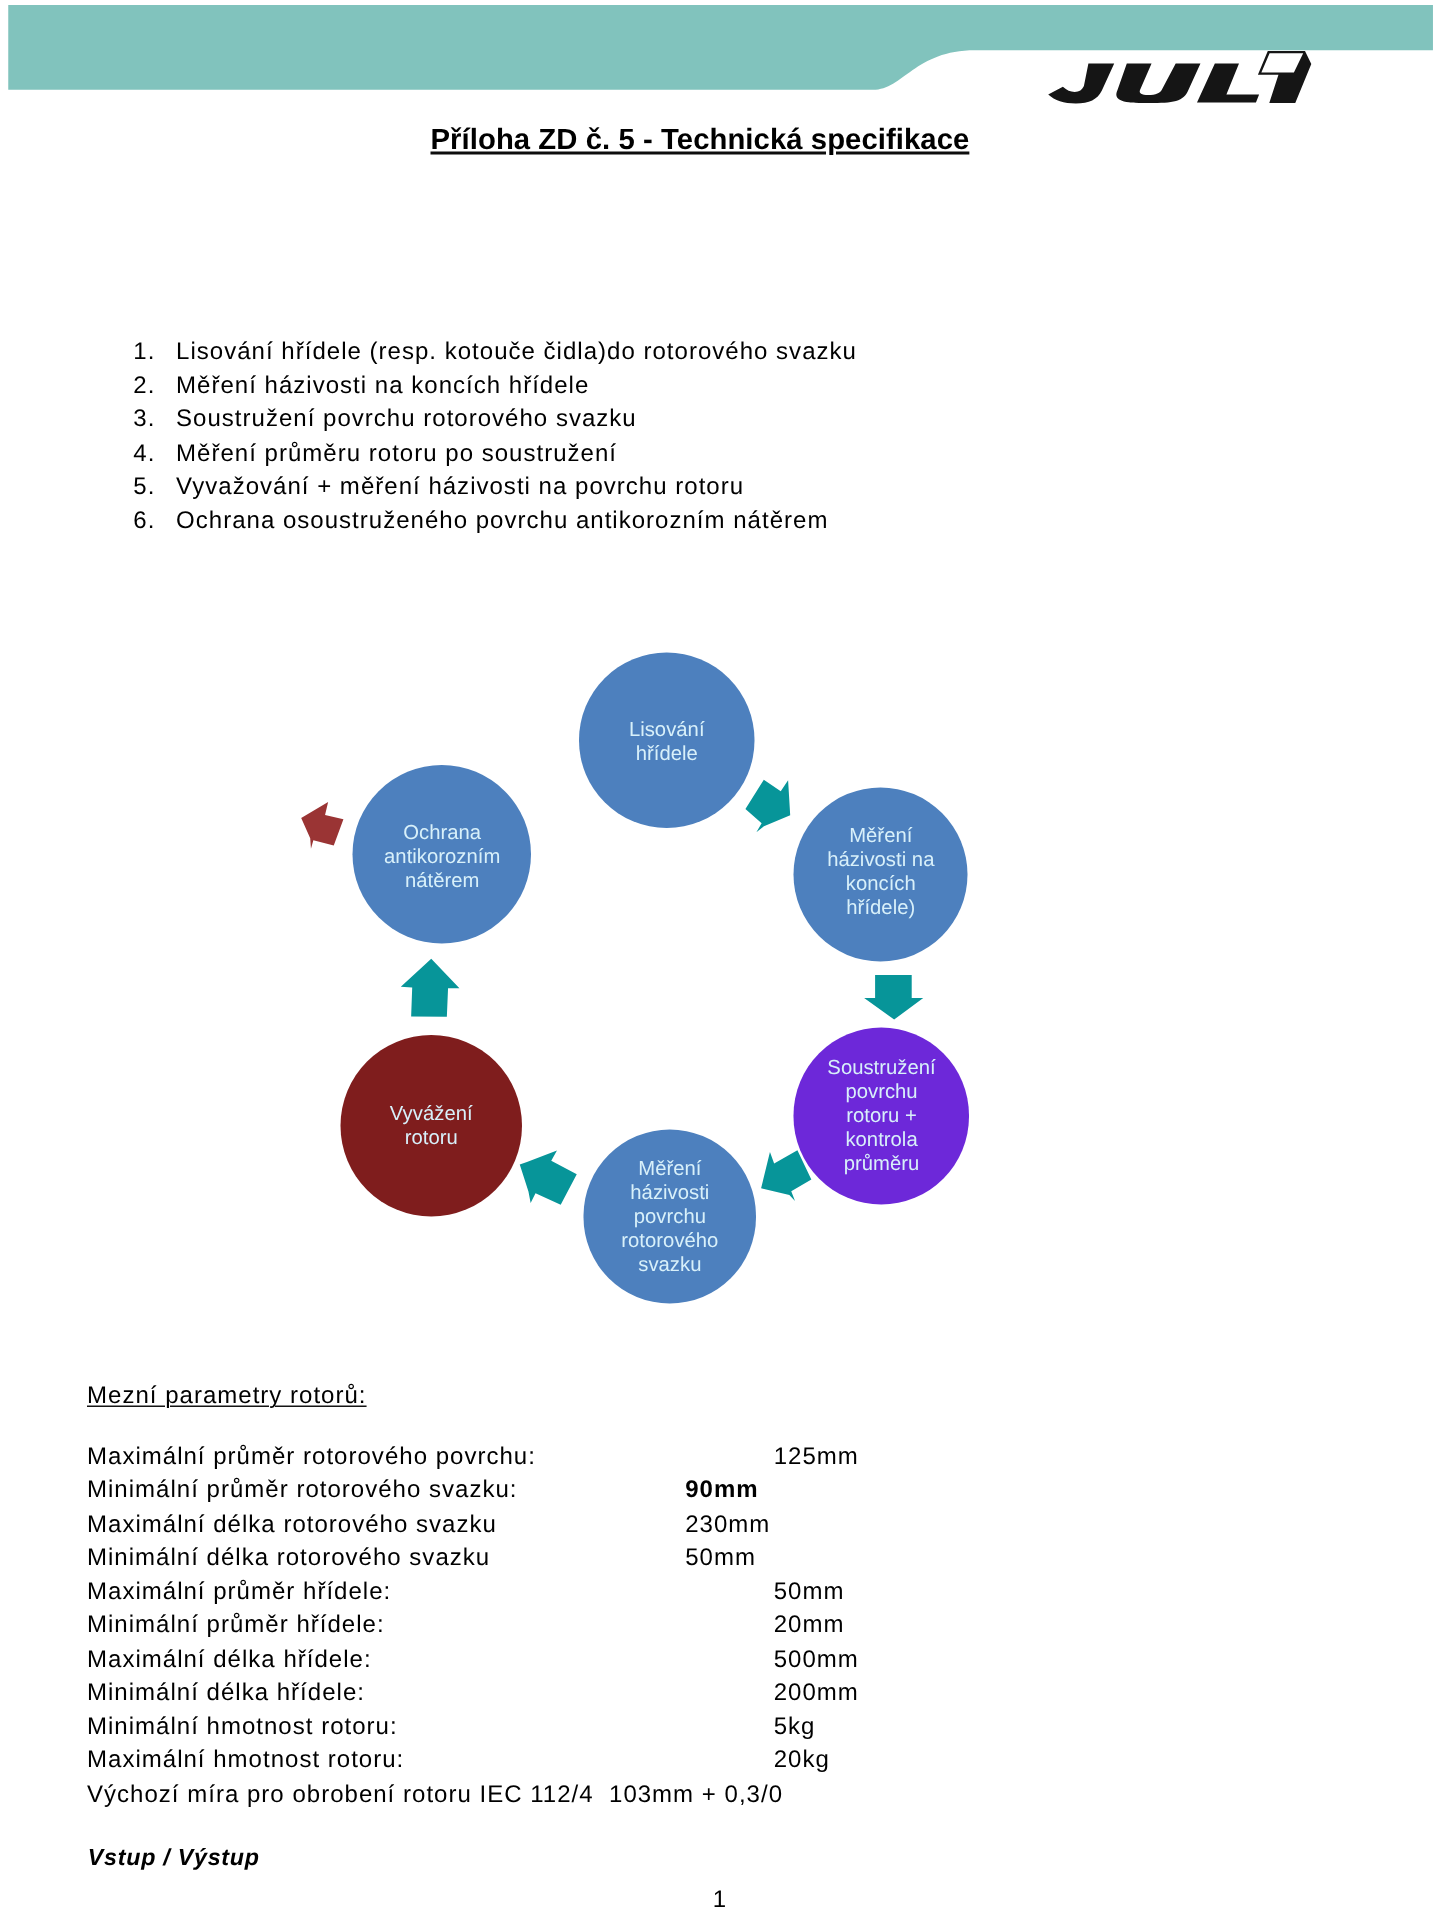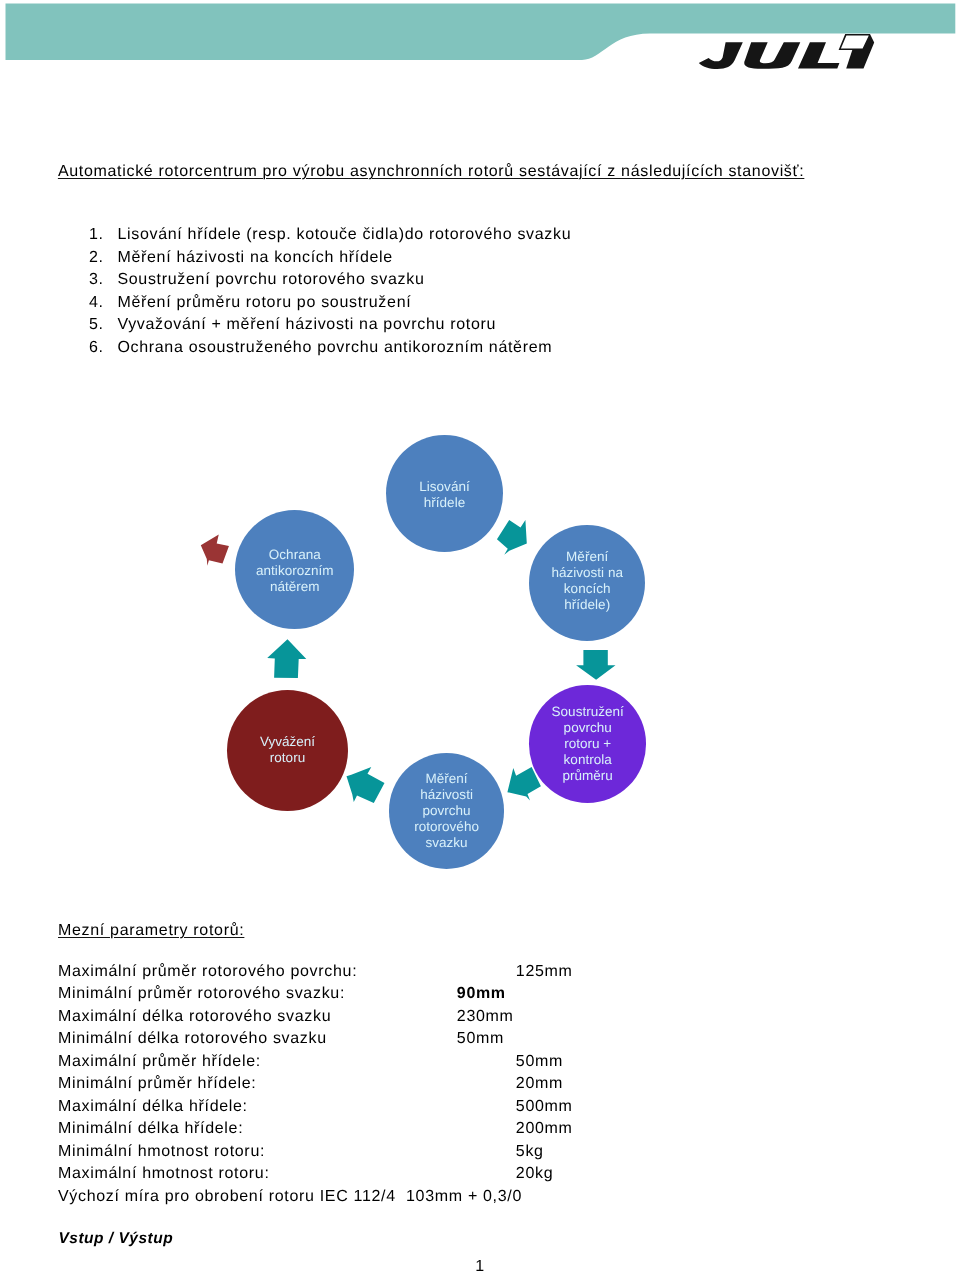--- a/index.html
+++ b/index.html
@@ -71,21 +71,21 @@
     <path d="M5.5 3.4 L955.3 3.4 L955.3 33.5 L650 33.5 C610 33.5 602 59.9 582 59.9 L5.5 59.9 Z" fill="#81C3BD"></path>
   </svg>
 
   <svg class="logo" viewBox="0 0 200 46">
       <path d="M 35.6 14.3 L 52.8 14.3 L 44.5 32.5 C 41.6 38.3 36.2 41.0 27.2 41.0 C 19.2 41.0 13.2 39.0 8.8 35.0 L 18.6 29.9 C 21.2 32.3 23.6 33.3 26.4 33.3 C 29.6 33.3 31.4 32.0 32.6 29.4 Z" fill-rule="evenodd" fill="#151515"></path>
       <path d="M 61.2 14.3 L 77.7 14.3 L 70.0 32.0 C 69.2 34.3 71.0 35.3 75.5 35.3 C 80.5 35.3 83.6 34.0 84.8 31.3 L 93.8 14.3 L 110.3 14.3 L 101.8 33.0 C 98.2 40.8 89.2 40.7 72.0 40.7 C 57.3 40.7 52.1 38.3 55.0 32.0 Z" fill-rule="evenodd" fill="#151515"></path>
       <path d="M 119.9 14.3 L 136.0 14.3 L 127.6 35.0 L 149.4 35.0 L 147.3 40.4 L 108.0 40.4 Z" fill-rule="evenodd" fill="#151515"></path>
       <path d="M 155.2 6.0 L 180.0 6.0 L 184.2 14.6 L 173.5 40.6 L 156.2 40.6 L 162.3 21.9 L 148.6 21.9 Z M 156.4 7.5 L 178.8 7.5 L 172.6 20.4 L 150.9 20.4 Z" fill-rule="evenodd" fill="#151515"></path>
   </svg>
 
-  <div class="intro">Automatické rotorcentrum pro výrobu asynchronních rotorů sestávající z následujících stanovišť:</div>
+  <div class="title">Příloha ZD č. 5 - Technická specifikace</div>
 
   <div class="steps">
     <div class="step" style="left:88.9px;top:227px">
         <span class="num">1.</span>
         <span class="txt">Lisování hřídele (resp. kotouče čidla)do rotorového svazku</span>
       </div>
     <div class="step" style="left:88.9px;top:249.5px">
         <span class="num">2.</span>
         <span class="txt">Měření házivosti na koncích hřídele</span>
       </div>

